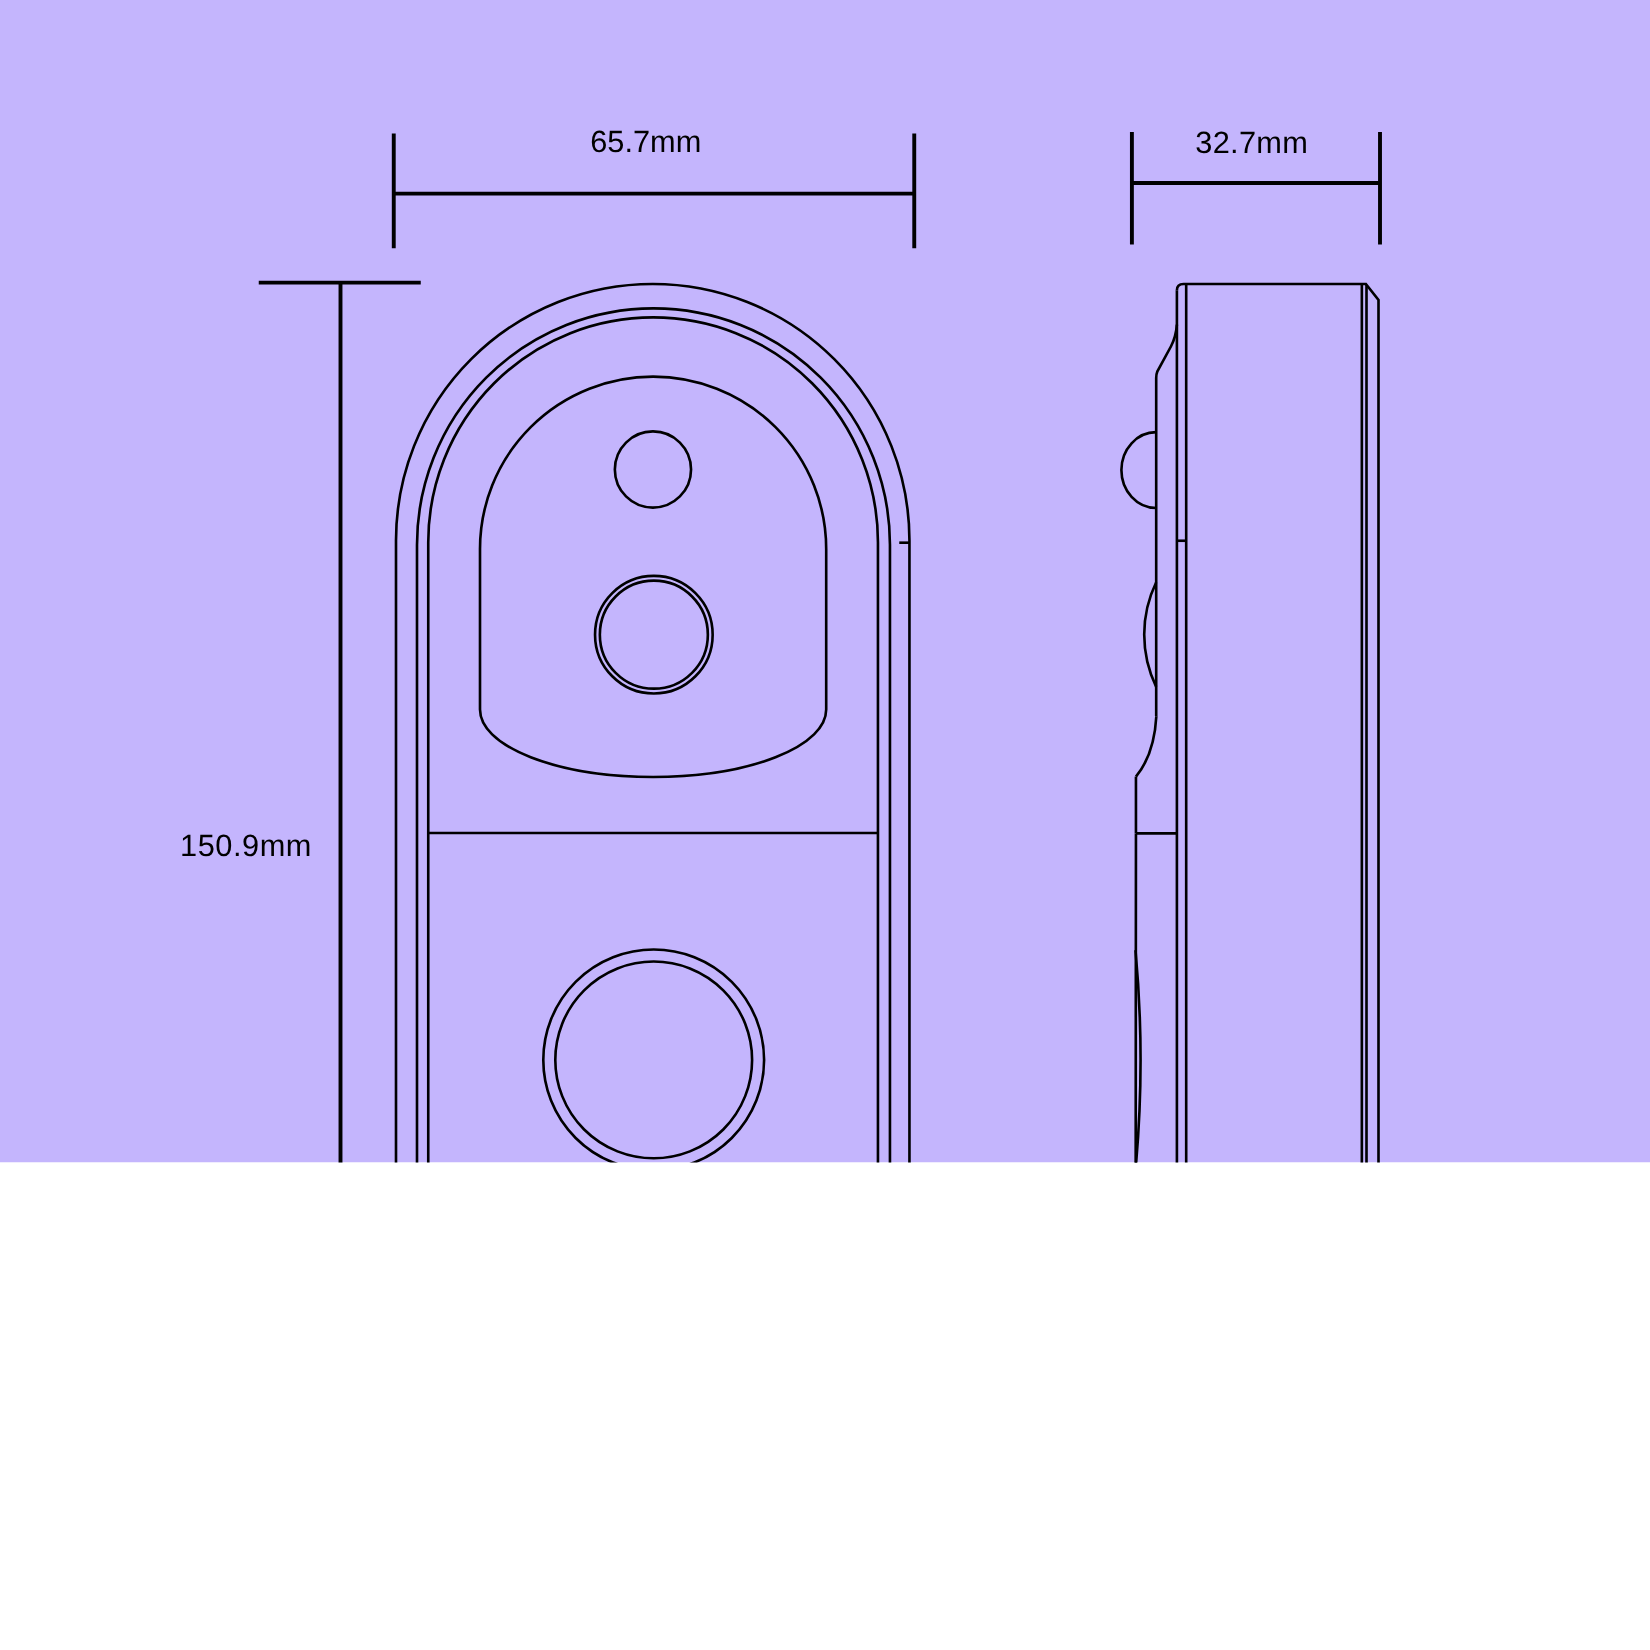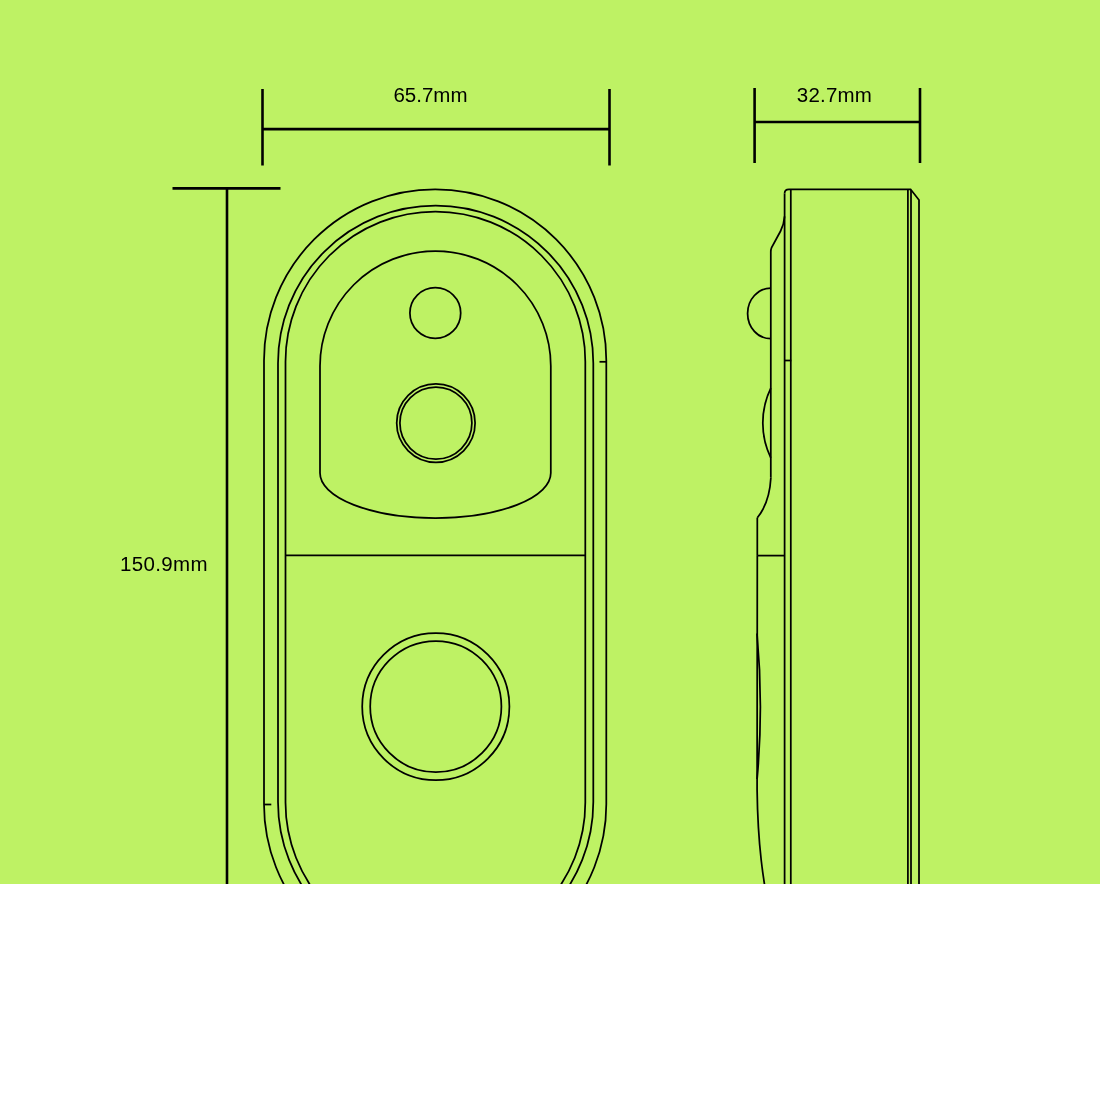--- a/index.html
+++ b/index.html
@@ -1,16 +1,16 @@
 <!DOCTYPE html>
 <html><head>
 <meta charset="utf-8">
 <style>
 html,body{margin:0;padding:0;background:#ffffff;}
-#page{width:1100px;height:884px;position:relative;background:#bef264;}
+#page{width:1100px;height:775px;position:relative;background:#c4b5fd;}
 text{font-family:"Liberation Sans",sans-serif;fill:#000;}
 </style>
 </head>
 <body>
 <div id="page">
 <svg width="1100" height="1100" viewBox="0 0 1100 1100">
   <g stroke="#000" stroke-width="2.6" fill="none" stroke-linecap="butt">
 
     <line x1="262.5" y1="89" x2="262.5" y2="165.5"></line>
     <line x1="609.5" y1="89" x2="609.5" y2="165.5"></line>

